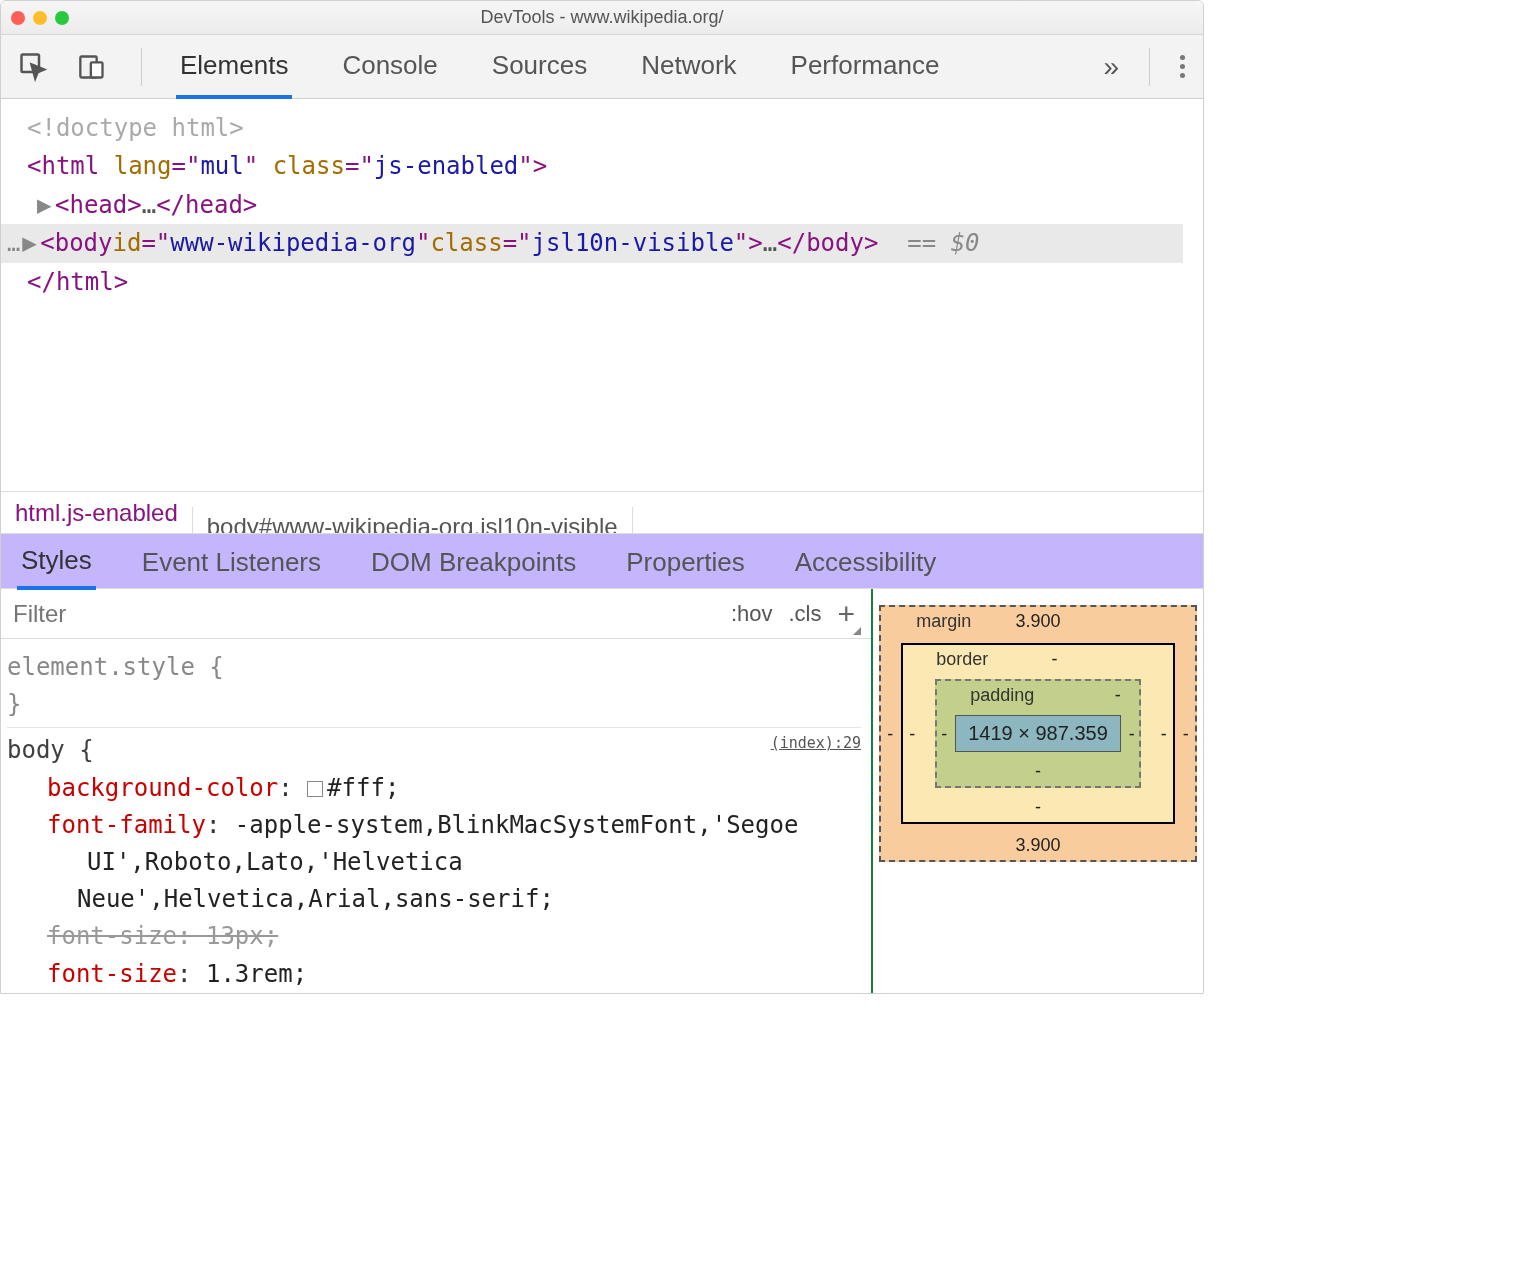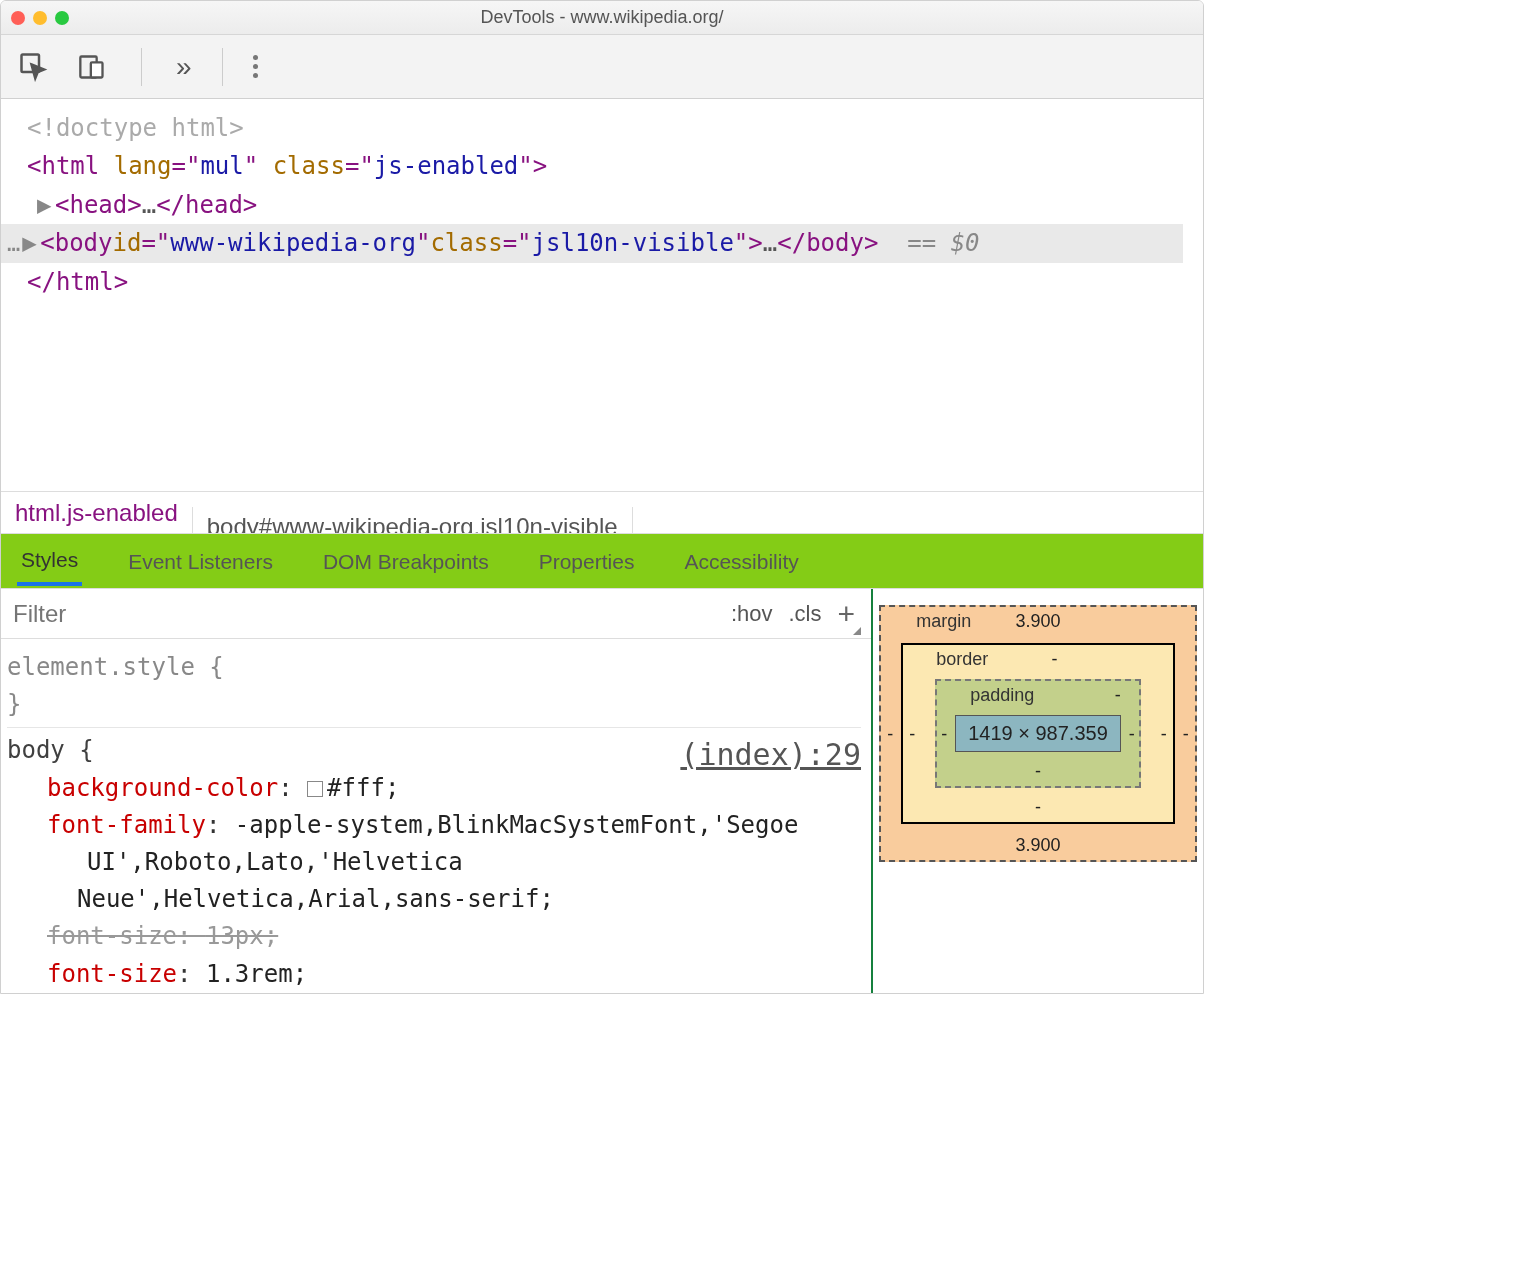--- a/index.html
+++ b/index.html
@@ -37,40 +37,40 @@
   .eq0 { color:#888; font-style: italic; }
   .disclosure { color:#888; display:inline-block; width:18px; }
   .selected-line { background:#e9e9e9; margin-left:-26px; padding-left:6px; display:flex; align-items:center; }
   .selected-line .pre-ellipsis { color:#888; font-size:22px; margin-right:2px; }
 
   .breadcrumb { height:42px; border-top:1px solid #ddd; display:flex; align-items:center; font-size:24px; }
   .crumb { padding:6px 14px; color:#881280; }
   .crumb.first { color:#881280; }
   .crumb.second { background:#fff; color:#555; border:1px solid #ddd; border-bottom:none; border-top:none;margin-top:28px; }
 
-  .sub-tabs-row { height:56px; background:#84cc16; border-top:1px solid #ddd; border-bottom:1px solid #ddd; display:flex; align-items:center; padding:0 16px; gap:42px; font-size:21px; color:#555; }
+  .sub-tabs-row { height:56px; background:#c4b5fd; border-top:1px solid #ddd; border-bottom:1px solid #ddd; display:flex; align-items:center; padding:0 16px; gap:42px; font-size:26px; color:#555; }
   .sub-tab { padding:12px 4px 10px; cursor:pointer; }
   .sub-tab.active { color:#333; border-bottom:4px solid #1a73e8; }
 
   .styles-wrapper { flex:1; display:flex; overflow:hidden; }
   .styles-left { flex:1; display:flex; flex-direction:column; border-right:2px solid #15803d; overflow:hidden; }
   .filter-row { height:50px; display:flex; align-items:center; border-bottom:1px solid #ddd; position:relative; }
   .filter-input { flex:1; border:none; font-size:24px; padding:0 12px; outline:none; color:#555; }
   .filter-controls { display:flex; align-items:center; gap:16px; padding-right:16px; font-size:22px; color:#555; }
   .add-plus { font-size:30px; color:#666; position:relative; }
   .small-tri { position:absolute; right:-6px; bottom:-4px; width:0; height:0; border-left:8px solid transparent; border-bottom:8px solid #888; }
 
   .rules { flex:1; overflow:auto; font-family:Menlo,Consolas,monospace; font-size:24px; line-height:1.55; padding:6px 10px 6px 6px; }
   .rule-block { border-bottom:1px solid #e6e6e6; padding:4px 0; }
   .selector { color:#404040; }
   .element-style { color:#888; }
   .prop-name { color:#c80000; }
   .prop-val { color:#222; }
   .swatch { display:inline-block; width:16px; height:16px; border:1px solid #888; vertical-align:middle; margin-right:4px; background:#fff; }
-  .source-link { float:right; color:#555; text-decoration:underline; font-size:30px;text-align:right; }
+  .source-link { float:right; color:#555; text-decoration:underline; font-size:15px;text-align:right; }
   .strike { text-decoration:line-through; color:#999; }
   .strike .prop-name { color:#999; }
   .indent { margin-left:40px; }
   .indent2 { margin-left:80px; }
 
   .box-model-panel { width:330px; background:#fff; padding:16px 6px; display:flex; justify-content:center; align-items:flex-start; }
   .bm-margin { position:relative; background:#f9cc9d; border:2px dashed #555; padding:36px 20px; font-size:18px; color:#333; }
   .bm-label { position:absolute; font-size:18px;margin-left:25px; }
   .bm-border { background:#fce8b2; border:2px solid #000; padding:34px 32px; position:relative; }
   .bm-padding { background:#c3d08b; border:2px dashed #777; padding:34px 18px; position:relative; }
@@ -98,20 +98,27 @@
           <path d="M10 10 L20 14 L15 16 L13 21 Z" fill="#555"></path>
         </svg>
     </div>
     <div class="icon-btn">
       <svg width="28" height="28" viewBox="0 0 24 24" fill="none" stroke="#555" stroke-width="2">
           <rect x="2" y="3" width="14" height="18" rx="1"></rect>
           <rect x="11" y="8" width="10" height="13" rx="1" fill="#fff"></rect>
         </svg>
     </div>
     <div class="sep"></div>
+    <div class="tabs">
+      <div class="tab active">Elements</div>
+      <div class="tab">Console</div>
+      <div class="tab">Sources</div>
+      <div class="tab">Network</div>
+      <div class="tab">Performance</div>
+    </div>
     <div class="toolbar-right">
       <div class="chev-more">»</div>
       <div class="sep"></div>
       <div class="kebab">
           <span></span>
           <span></span>
           <span></span>
         </div>
     </div>
   </div>

